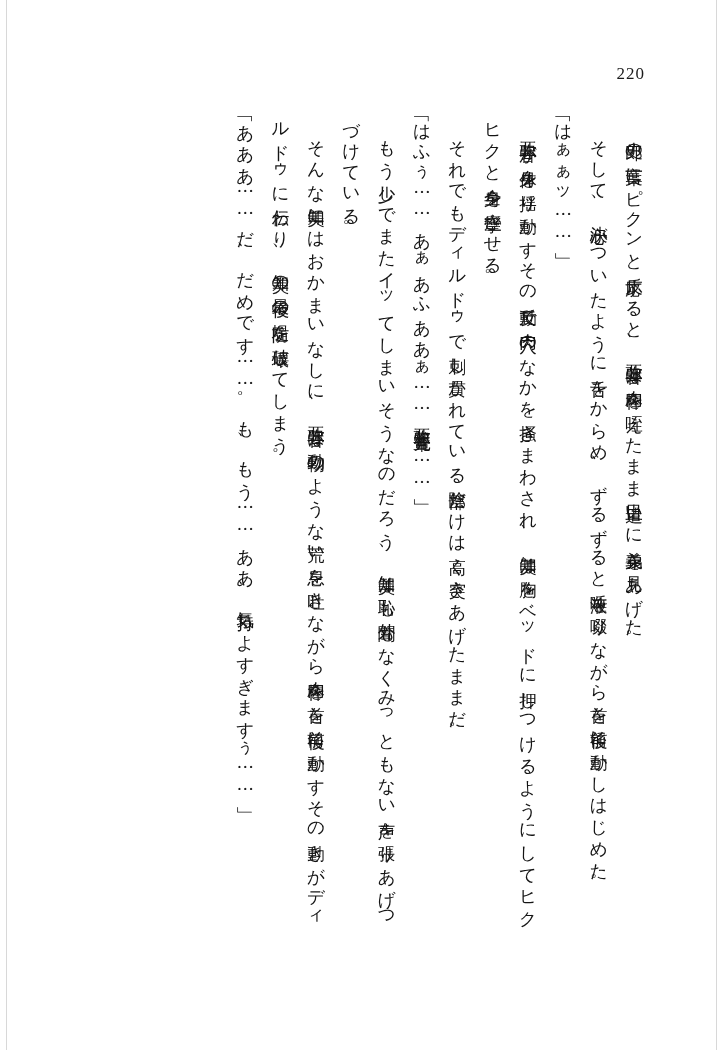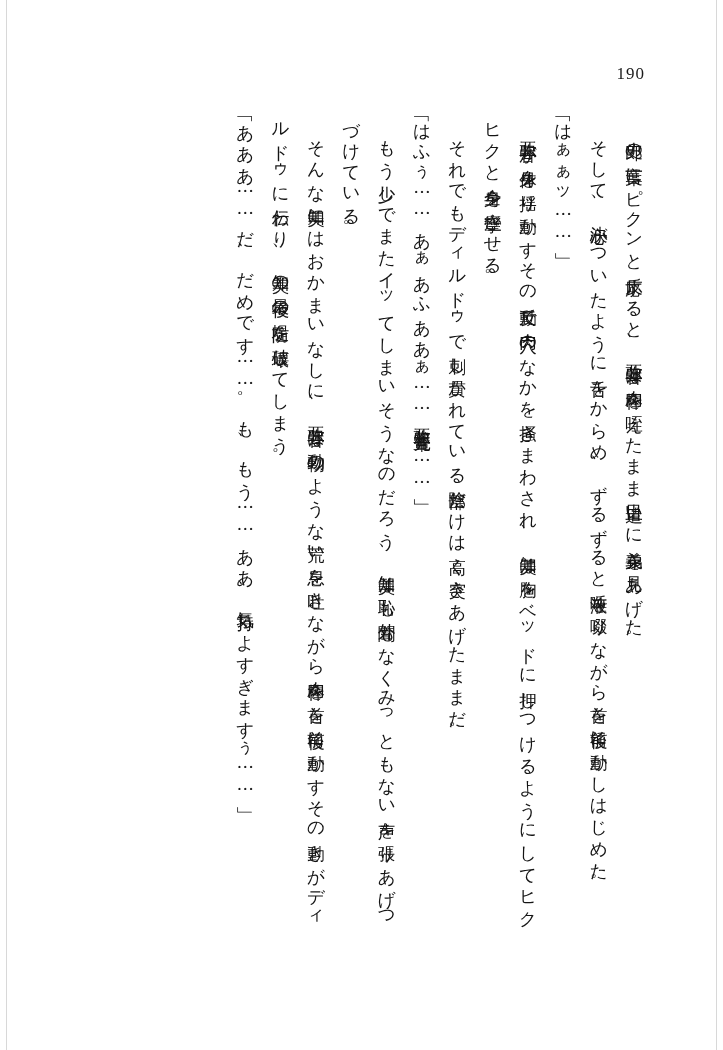--- a/index.html
+++ b/index.html
@@ -65,21 +65,21 @@
   }
 </style>
 </head>
 <body>
 
 <div class="page">
 
   <div class="edge-left"></div>
   <div class="edge-right"></div>
 
-  <div class="page-number">190</div>
+  <div class="page-number">220</div>
 
   <div class="text-body">
     <p class="para-indent">史郎の言葉にピクンと反応すると、亜弥香は肉棒を咥えたまま上目遣いに義弟を見あげた。</p>
     <p class="para-indent">そして、決心がついたように舌をからめ、ずるずると唾液を啜りながら首を前後に動かしはじめた。</p>
     <p>「はぁぁッ……」</p>
     <p class="para-indent">亜弥香が身体を揺り動かすその反動で肉穴のなかを掻きまわされ、知美は胸をベッドに押しつけるようにしてヒクヒクと全身を痙攣させる。</p>
     <p class="para-indent">それでもディルドゥで刺し貫かれている陰部だけは高く突きあげたままだ。</p>
     <p>「はふぅ……あぁあふああぁ……亜弥香先輩ぃ……」</p>
     <p class="para-indent">もう少しでまたイッてしまいそうなのだろう、知美は恥も外聞もなくみっともない声を張りあげつづけている。</p>
     <p class="para-indent">そんな知美にはおかまいなしに、亜弥香は動物のような荒い息を吐きながら肉棒を首を前後に動かすその動きがディルドゥに伝わり、知美の最後の堤防を破壊してしまう。</p>

